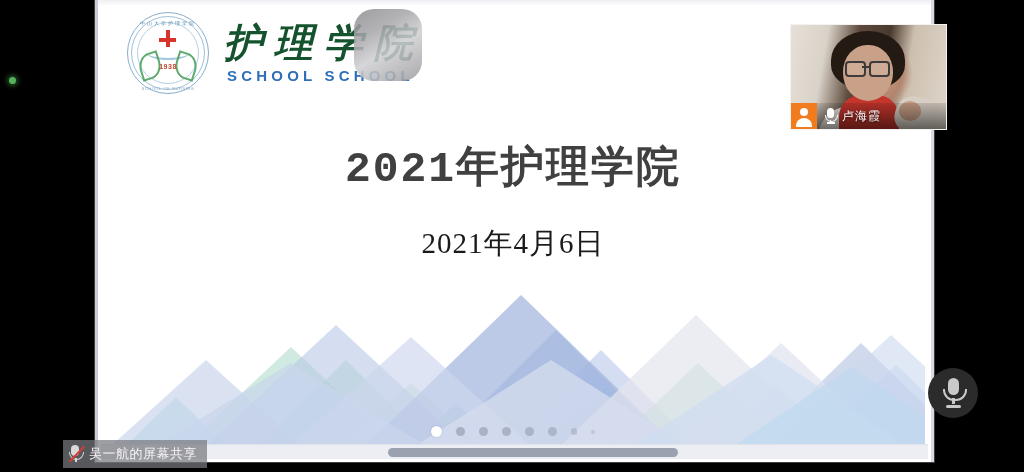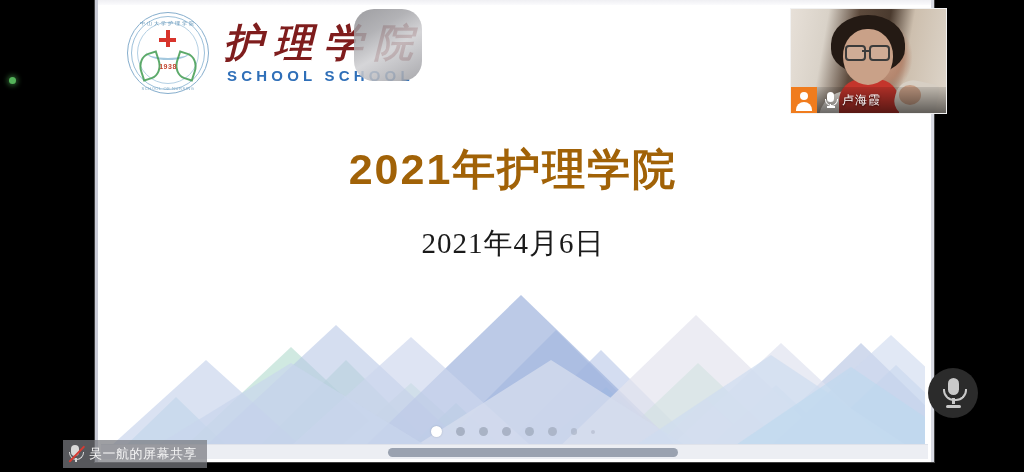--- a/index.html
+++ b/index.html
@@ -43,52 +43,52 @@
   #em-year{position:absolute;left:0;right:0;top:52px;text-align:center;font-size:7px;
            color:#c4452f;font-weight:bold;letter-spacing:.5px;}
   #em-hands{position:absolute;left:20px;top:33px;width:44px;height:14px;
             border-bottom:2px solid #86b6d4;border-radius:0 0 60% 60%;opacity:.75;}
   #em-toptxt{position:absolute;left:0;right:0;top:9px;text-align:center;font-size:5px;
              color:#5b8fb4;letter-spacing:2px;}
   #em-bottxt{position:absolute;left:0;right:0;bottom:4px;text-align:center;font-size:4px;
              color:#7fa9c6;letter-spacing:.6px;}
 
   #logo-text{margin-left:14px;}
-  #logo-cn{font-family:"Liberation Serif",serif;font-size:39px;font-weight:bold;color:#7f1d1d;
+  #logo-cn{font-family:"Liberation Serif",serif;font-size:39px;font-weight:bold;color:#14532d;
            letter-spacing:11px;line-height:1;font-style:italic;}
   #logo-en{font-size:15px;font-weight:bold;color:#2f6fb8;letter-spacing:4.2px;
            margin-top:5px;margin-left:3px;}
 
   
   #app-watermark{position:absolute;left:253px;top:4px;width:68px;height:72px;border-radius:20px;
      background:linear-gradient(150deg,#8e8e92 0%,#a6a6aa 30%,#cfcfd2 55%,#b8b8bc 75%,#9a9a9e 100%);
      opacity:.86;}
 
   
   #titles{position:absolute;left:0;right:0;top:140px;text-align:center;}
-  .title-line{font-family:Liberation Sans, sans-serif;color:#a16207;font-weight:bold;
+  .title-line{font-family:Liberation Mono, monospace;color:#404040;font-weight:bold;
               line-height:1.14;letter-spacing:2px;}
   #title-1{font-size:43px;}
   #title-2{font-size:46px;margin-top:8px;}
   #subtitle{margin-top:30px;font-family:"Liberation Serif",serif;font-size:29px;color:#1a1a1a;
             letter-spacing:1px;}
 
   
   #slide-dots{position:absolute;left:0;right:0;bottom:18px;display:flex;justify-content:center;
               align-items:center;gap:14px;}
   .dot{border-radius:50%;background:#9aa3b5;opacity:.75;}
 
   
   #hscroll-track{position:absolute;left:3px;right:3px;bottom:3px;height:14px;background:#eceef3;
                  border-top:1px solid #dfe2ea;}
   #hscroll-thumb{position:absolute;left:287px;top:3px;width:290px;height:9px;border-radius:5px;
                  background:#9aa2b0;}
 
   
-  #video-thumb{position:absolute;left:790px;top:8px;width:155px;height:104px;overflow:hidden;
+  #video-thumb{position:absolute;left:790px;top:24px;width:155px;height:104px;overflow:hidden;
                background:#5eead4;border:1px solid #f2f2f2;text-align:right;}
   #vid-bg{position:absolute;inset:0;
     background:
       radial-gradient(ellipse 44px 52px at 58% 46%, #c69c84 0%, #b4866e 48%, rgba(180,134,110,0) 72%),
       linear-gradient(100deg,#e7e0d8 0%,#d9d2c8 22%,#5d4a3c 40%,#4a3a2e 58%,#cdbfae 72%,#ded6cb 100%);}
   #vid-hair{position:absolute;left:40px;top:6px;width:74px;height:58px;border-radius:50% 50% 42% 42%;
             background:#241a14;}
   #vid-face{position:absolute;left:52px;top:20px;width:50px;height:56px;border-radius:48% 48% 50% 50%;
             background:#c9a188;}
   #vid-glass-l,#vid-glass-r{position:absolute;top:36px;width:17px;height:12px;border:2px solid #3b3b3b;

